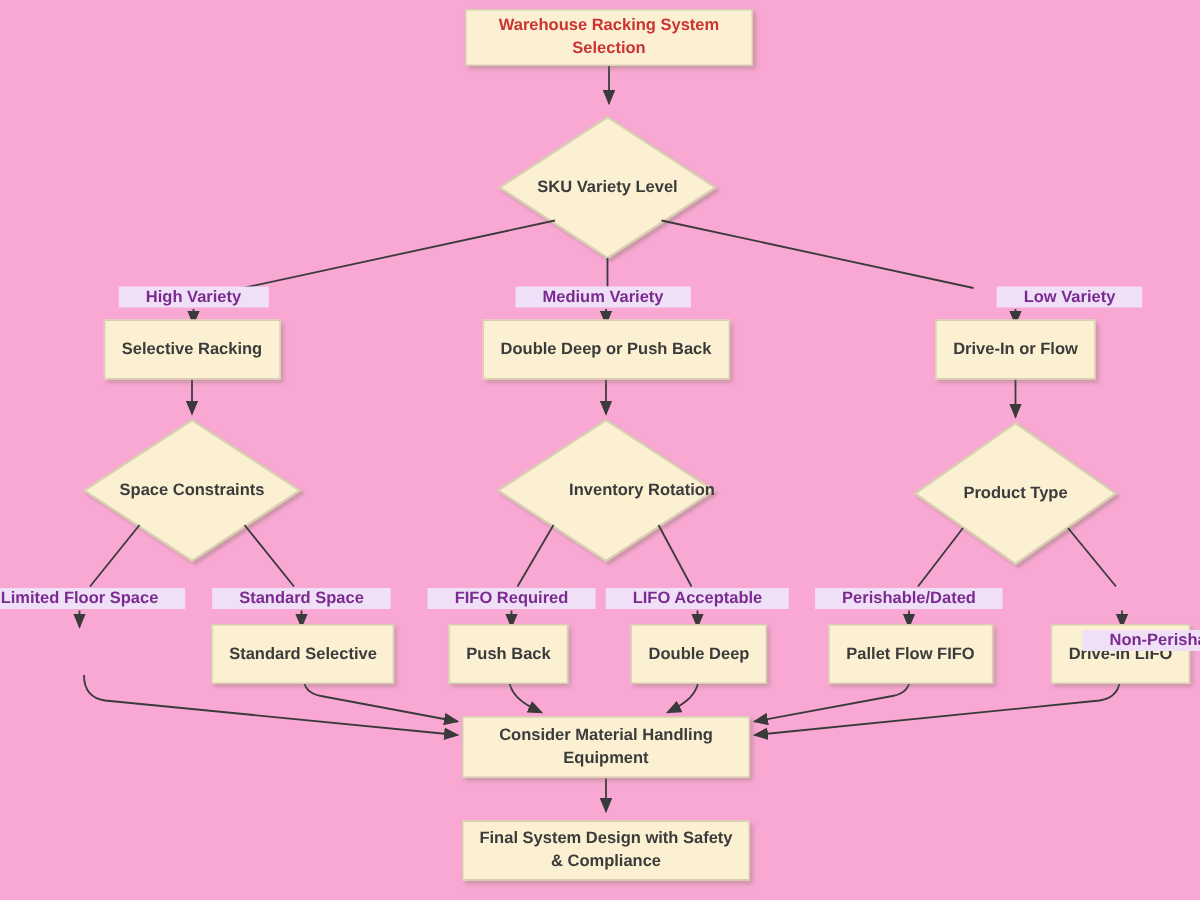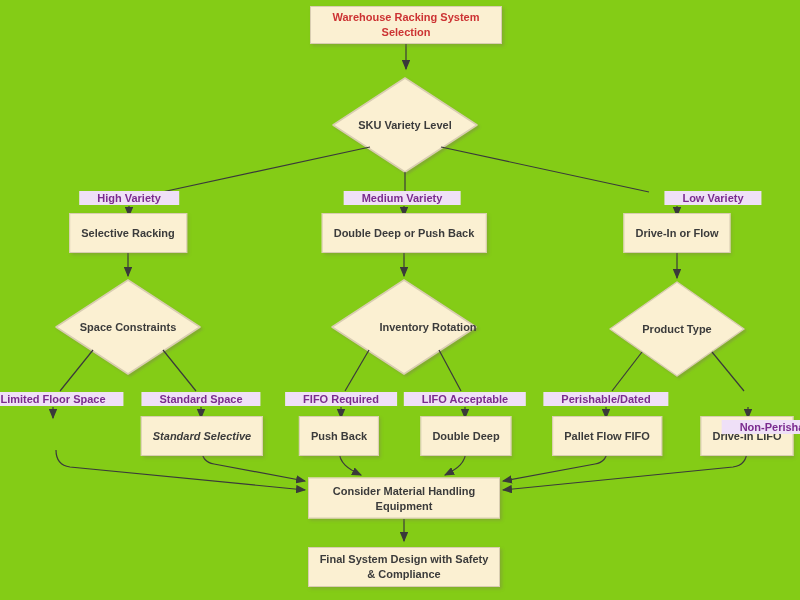--- a/index.html
+++ b/index.html
@@ -1,18 +1,18 @@
 <!DOCTYPE html>
 <html><head>
 <meta charset="utf-8">
 <style>
   html,body { margin:0; padding:0; }
   #stage {
     position:relative; width:800px; height:600px;
-    background:#84cc16; overflow:hidden;
+    background:#f9a8d4; overflow:hidden;
     font-family:"Liberation Sans", sans-serif;
   }
   #edge-layer { position:absolute; left:0; top:0; width:800px; height:600px; }
   .edge { stroke:#3a3a3a; stroke-width:1.2; fill:none; }
   .diamond {
     fill:#fbf0d2; stroke:#d9cdb2; stroke-width:1.5; stroke-linejoin:round;
     filter:url(#ds);
   }
   .node {
     position:absolute; transform:translate(-50%,-50%);
@@ -84,21 +84,21 @@
     <path class="edge" d="M747,450 Q747,465 733,467 L503,490" marker-end="url(#arrow)"></path>
     <path class="edge" d="M404,519 V541" marker-end="url(#arrow)"></path>
   </svg>
 
   <div class="node multi start" style="left:406px; top:25px; height:38px;">Warehouse Racking System Selection</div>
 
   <div class="node" style="left:128px; top:233px;">Selective Racking</div>
   <div class="node" style="left:404px; top:233px;">Double Deep or Push Back</div>
   <div class="node" style="left:677px; top:233px;">Drive-In or Flow</div>
 
-  <div class="node" style="left:202px; top:436px;font-style:italic;">Standard Selective</div>
+  <div class="node" style="left:202px; top:436px;">Standard Selective</div>
   <div class="node" style="left:339px; top:436px;">Push Back</div>
   <div class="node" style="left:466px; top:436px;">Double Deep</div>
   <div class="node" style="left:607px; top:436px;">Pallet Flow FIFO</div>
   <div class="node" style="left:747px; top:436px;">Drive-In LIFO</div>
 
   <div class="node multi" style="left:404px; top:498px;">Consider Material Handling Equipment</div>
   <div class="node multi" style="left:404px; top:567px; height:40px;text-align:center;">Final System Design with Safety &amp; Compliance</div>
 
   <div class="diamond-label" style="left:405px; top:125px;">SKU Variety Level</div>
   <div class="diamond-label" style="left:128px; top:327px;">Space Constraints</div>

